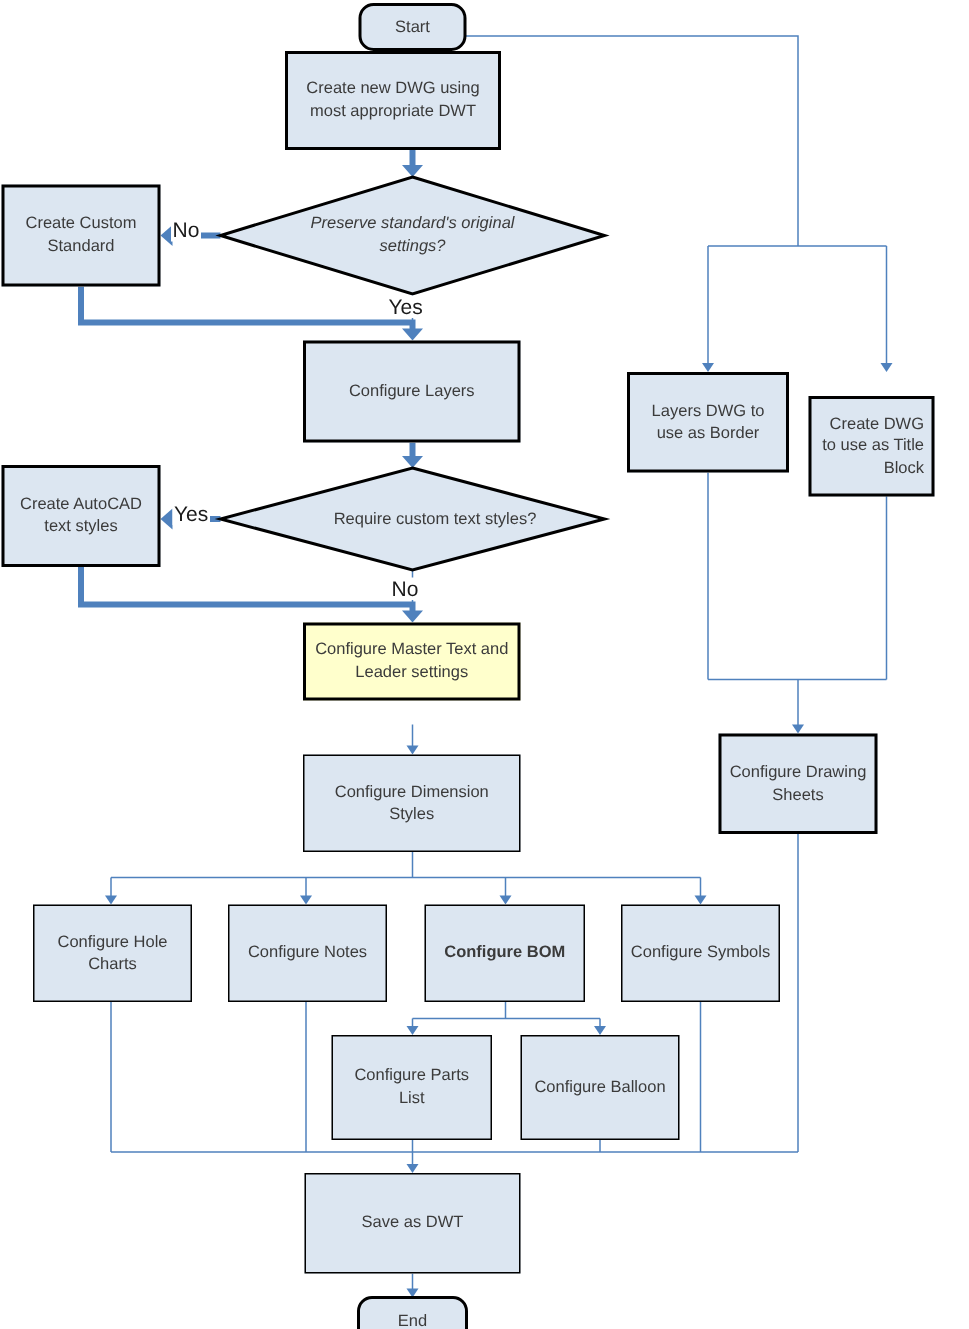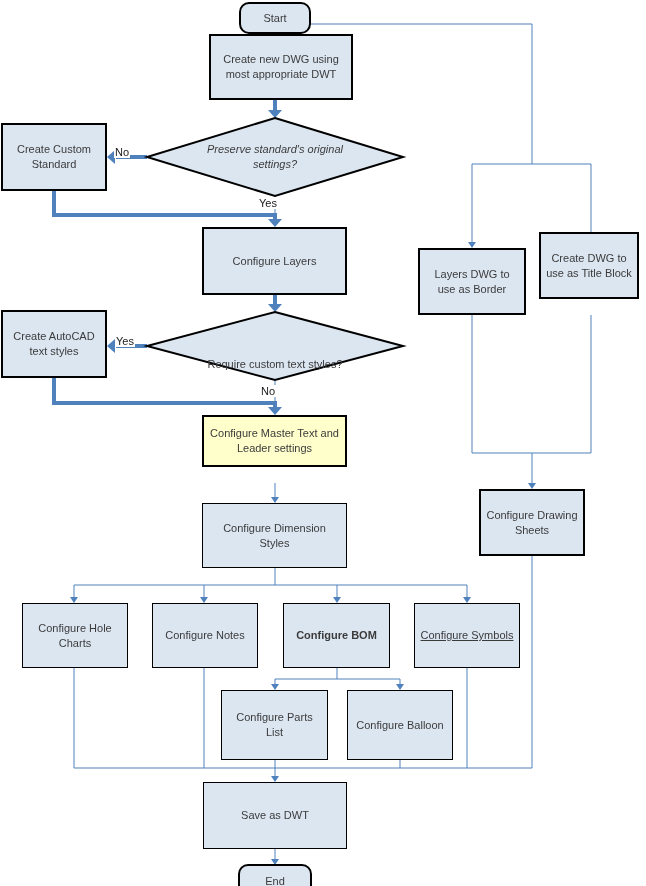--- a/index.html
+++ b/index.html
@@ -21,21 +21,21 @@
   }
   .b2 { border-width:2px; }
   .hl { background:var(--highlight-fill,#ffffcc); }
   .term { border-radius:10px; border-width:2px; padding:0; font-size:11px; }
   .dlabel {
     position:absolute; box-sizing:border-box; background:transparent; border:none;
     display:flex; align-items:center; justify-content:center; text-align:center;
     font-size:11px; line-height:1.32; color:var(--text,#3b3b3b);
   }
   .elabel {
-    position:absolute; font-size:11px; color:#1a1a1a;
+    position:absolute; font-size:14px; color:#1a1a1a;
     background:#ffffff; padding:0 1px; line-height:1.1;
   }
 </style>
 </head>
 <body>
 
 <div id="canvas">
 
   <svg id="wires" width="646" height="886" viewBox="0 0 646 886">
     <g>
@@ -119,46 +119,46 @@
 
     <g>
       <polygon class="dshape" points="275,118 403,157 275,196 147,157"></polygon>
       <polygon class="dshape" points="275,312 403,346 275,380 147,346"></polygon>
     </g>
   </svg>
 
   <div class="node term" style="left:239px; top:2px; width:72px; height:32px;">Start</div>
   <div class="node term" style="left:238px; top:864px; width:74px; height:35px;">End</div>
 
-  <div class="node b2" style="left:209px; top:34px; width:144px; height:66px;">Create new DWG using most appropriate DWT</div>
+  <div class="node b2" style="left:190px; top:34px; width:144px; height:66px;">Create new DWG using most appropriate DWT</div>
 
   <div class="dlabel" style="left:195px; top:134px; width:160px; height:46px;font-style:italic;">Preserve standard's original settings?</div>
 
   <div class="node b2" style="left:1px; top:123px; width:106px; height:68px;">Create Custom Standard</div>
 
   <div class="node b2" style="left:202px; top:227px; width:145px; height:68px;">Configure Layers</div>
 
-  <div class="dlabel" style="left:175px; top:333px; width:200px; height:26px;margin-top:18px;">Require custom text styles?</div>
+  <div class="dlabel" style="left:190px; top:333px; width:200px; height:26px;">Require custom text styles?</div>
 
   <div class="node b2" style="left:1px; top:310px; width:106px; height:68px;">Create AutoCAD text styles</div>
 
   <div class="node b2 hl" style="left:202px; top:415px; width:145px; height:52px;">Configure Master Text and Leader settings</div>
 
   <div class="node" style="left:202px; top:503px; width:145px; height:65px;">Configure Dimension Styles</div>
 
   <div class="node" style="left:22px; top:603px; width:106px; height:65px;">Configure Hole Charts</div>
   <div class="node" style="left:152px; top:603px; width:106px; height:65px;">Configure Notes</div>
   <div class="node" style="left:283px; top:603px; width:107px; height:65px;font-weight:bold;">Configure BOM</div>
-  <div class="node" style="left:414px; top:603px; width:106px; height:65px;text-decoration:underline;">Configure Symbols</div>
+  <div class="node" style="left:414px; top:603px; width:106px; height:65px;">Configure Symbols</div>
 
   <div class="node" style="left:221px; top:690px; width:107px; height:70px;">Configure Parts List</div>
   <div class="node" style="left:347px; top:690px; width:106px; height:70px;">Configure Balloon</div>
 
   <div class="node b2" style="left:418px; top:248px; width:108px; height:67px;">Layers DWG to use as Border</div>
-  <div class="node b2" style="left:539px; top:232px; width:100px; height:67px;">Create DWG to use as Title Block</div>
+  <div class="node b2" style="left:539px; top:264px; width:84px; height:67px;text-align:right;">Create DWG to use as Title Block</div>
   <div class="node b2" style="left:479px; top:489px; width:106px; height:67px;">Configure Drawing Sheets</div>
 
   <div class="node" style="left:203px; top:782px; width:144px; height:67px;">Save as DWT</div>
 
   <div class="elabel" style="left:114px; top:146px;">No</div>
   <div class="elabel" style="left:258px; top:197px;">Yes</div>
   <div class="elabel" style="left:115px; top:335px;">Yes</div>
   <div class="elabel" style="left:260px; top:385px;">No</div>
 
 </div>

